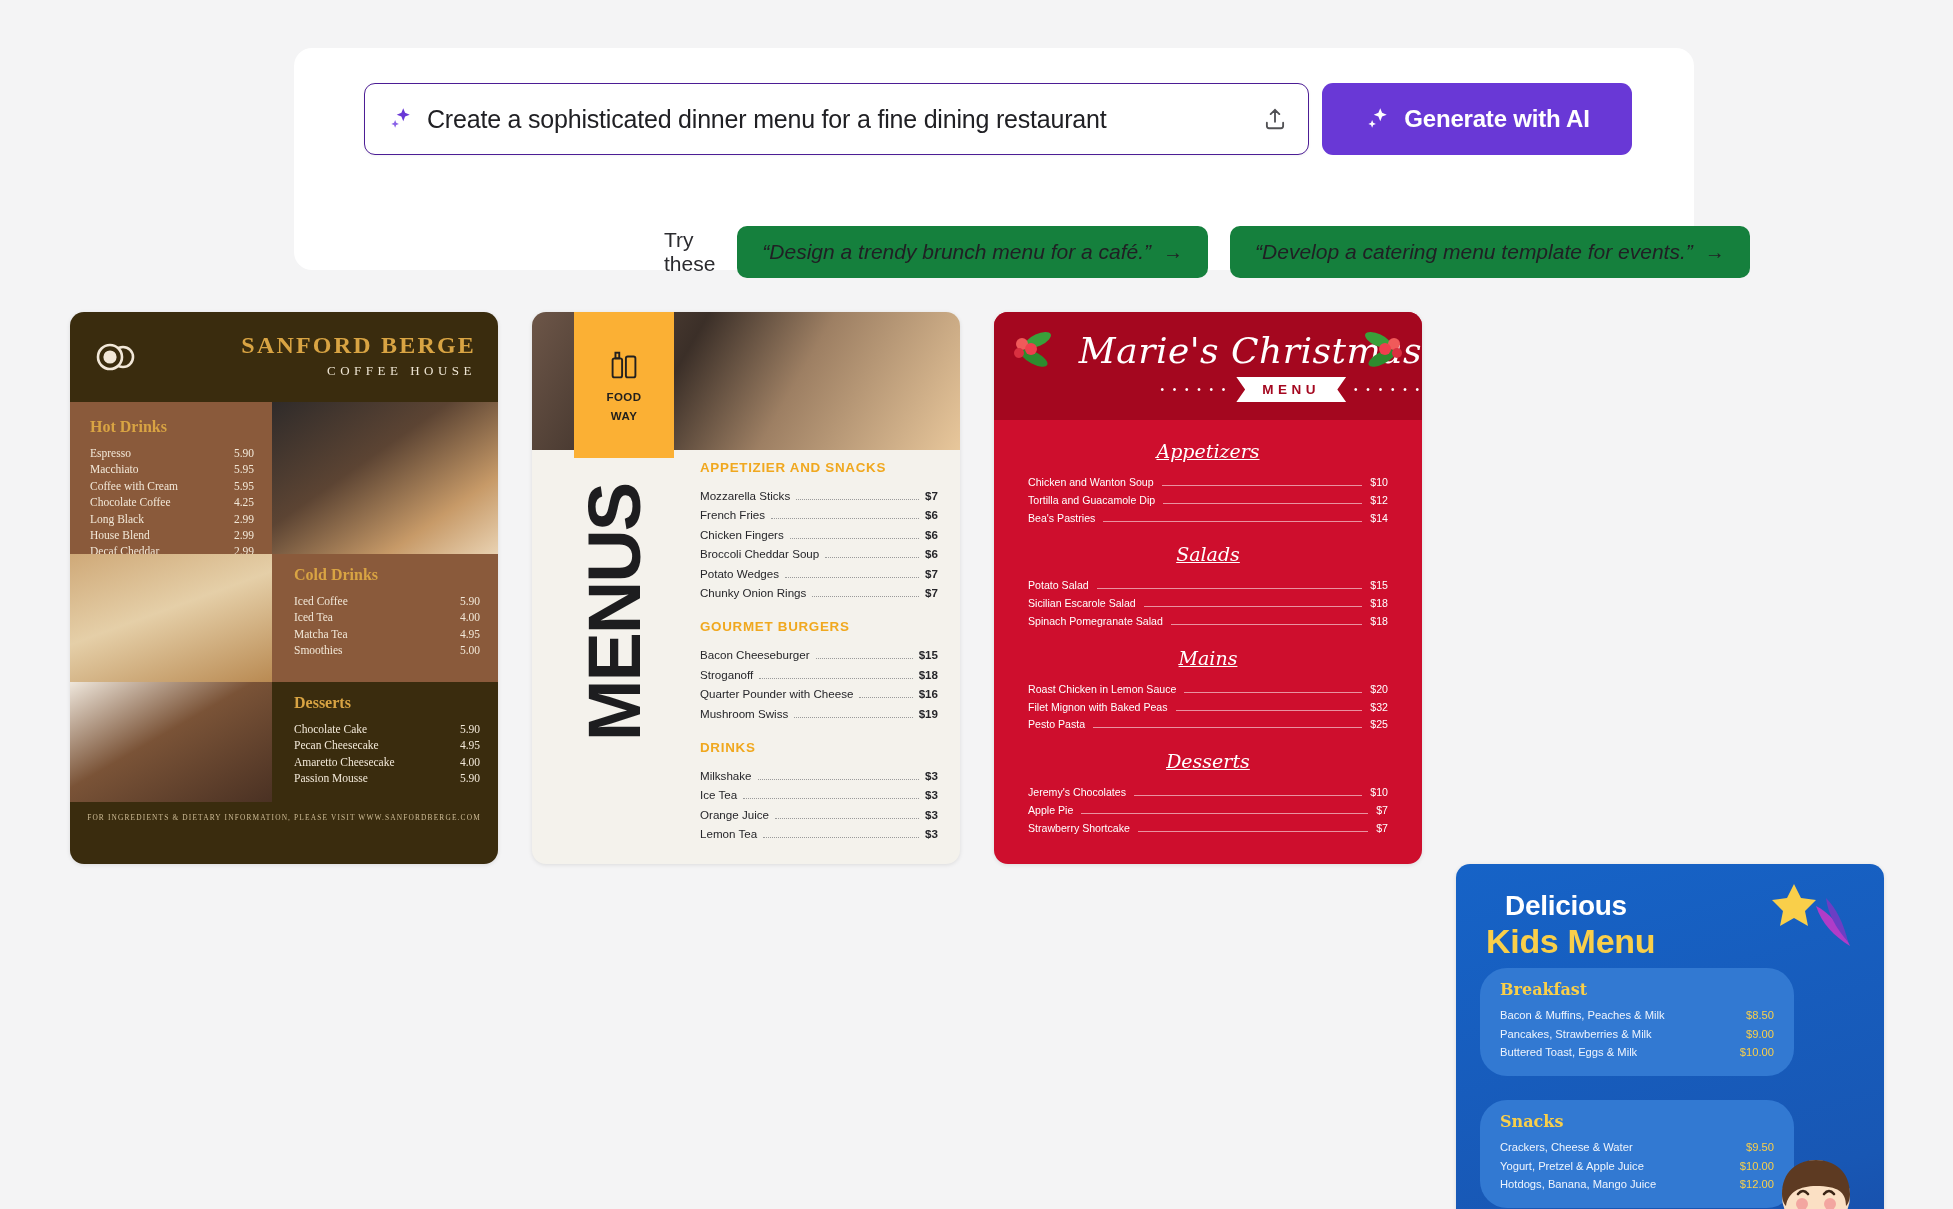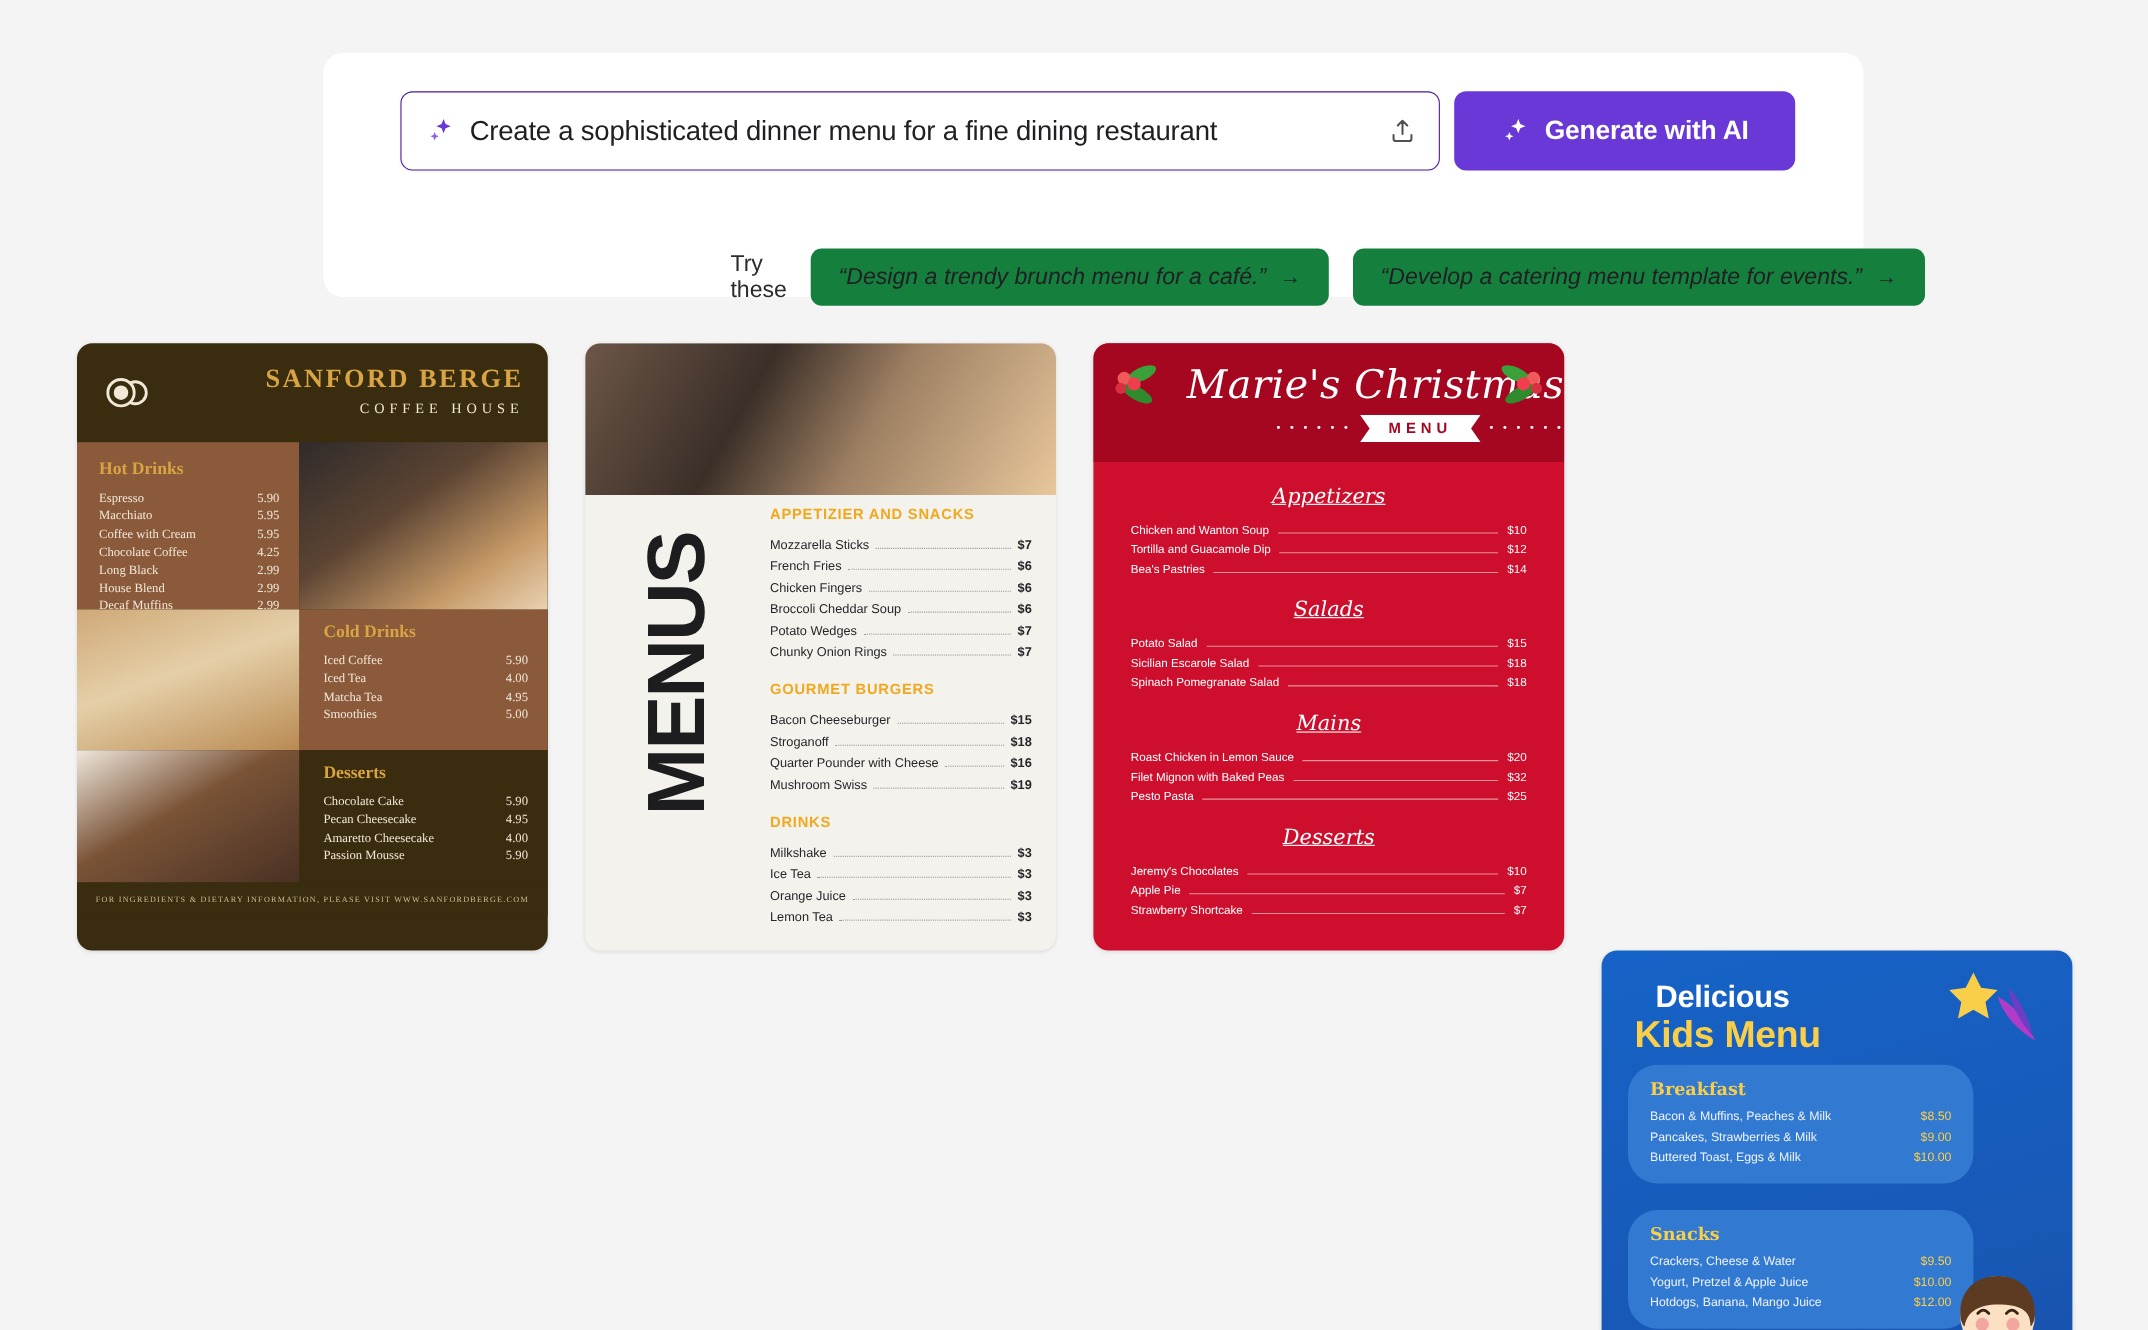--- a/index.html
+++ b/index.html
@@ -192,21 +192,21 @@
           </div>
         <div class="sb-li">
             <span>Long Black</span>
             <span>2.99</span>
           </div>
         <div class="sb-li">
             <span>House Blend</span>
             <span>2.99</span>
           </div>
         <div class="sb-li">
-            <span>Decaf Muffins</span>
+            <span>Decaf Cheddar</span>
             <span>2.99</span>
           </div>
       </div>
       <div class="sb-right"></div>
     </div>
     <div class="sb-band2">
       <div class="sb-rightcol">
         <div class="sb-h">Cold Drinks</div>
         <div class="sb-li">
             <span>Iced Coffee</span>
@@ -247,20 +247,29 @@
             <span>5.90</span>
           </div>
       </div>
       <div class="sb-right r3"></div>
     </div>
     <div class="sb-foot">FOR INGREDIENTS &amp; DIETARY INFORMATION, PLEASE VISIT WWW.SANFORDBERGE.COM</div>
   </div>
 
   <div class="card c1 fw">
     <div class="fw-photo"></div>
+    <div class="fw-badge">
+      <svg viewBox="0 0 40 40" width="38" height="38">
+        <rect x="8" y="12" width="10" height="20" rx="2" fill="none" stroke="#22201e" stroke-width="2"></rect>
+        <rect x="11" y="6" width="4" height="6" fill="none" stroke="#22201e" stroke-width="2"></rect>
+        <rect x="22" y="10" width="10" height="22" rx="2" fill="none" stroke="#22201e" stroke-width="2"></rect>
+      </svg>
+      <div class="fw-badge-t">FOOD</div>
+      <div class="fw-badge-t">WAY</div>
+    </div>
     <div class="fw-menus">MENUS</div>
     <div class="fw-body">
       <div class="fw-h first">APPETIZIER AND SNACKS</div>
       <div class="fw-li">
           <span class="nm">Mozzarella Sticks</span>
           <span class="dots"></span>
           <span class="pr">$7</span>
         </div>
       <div class="fw-li">
           <span class="nm">French Fries</span>

